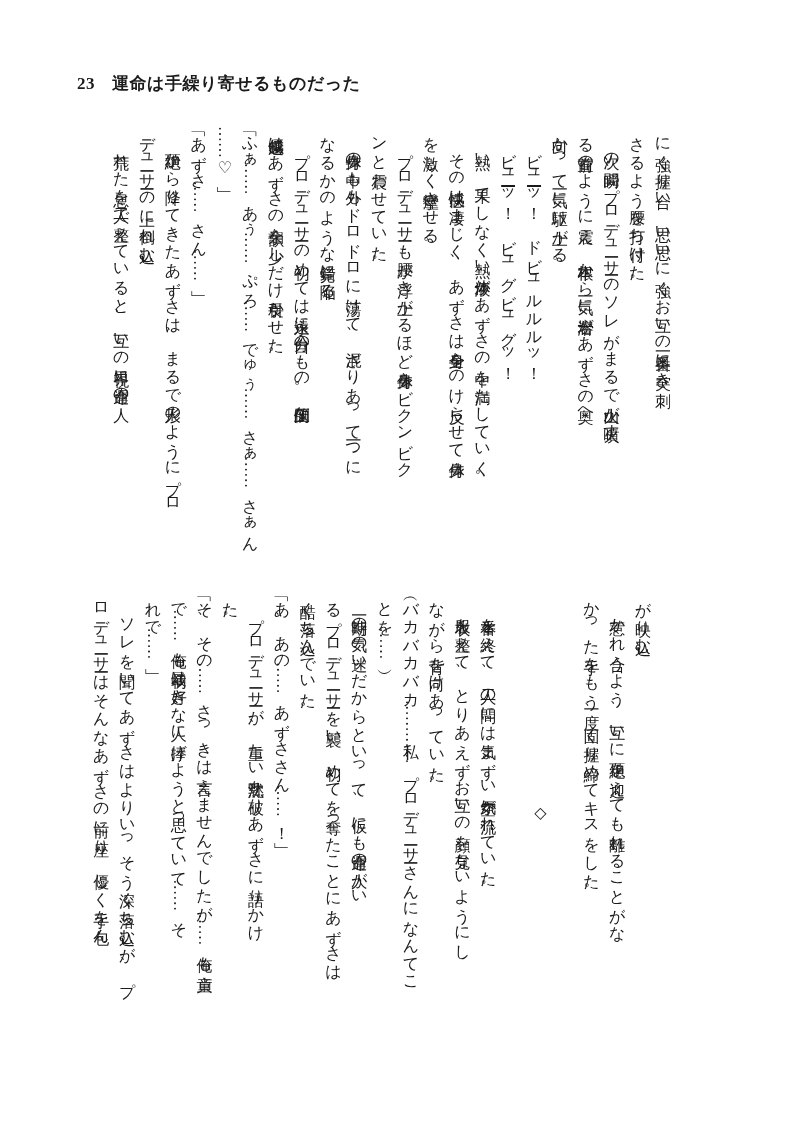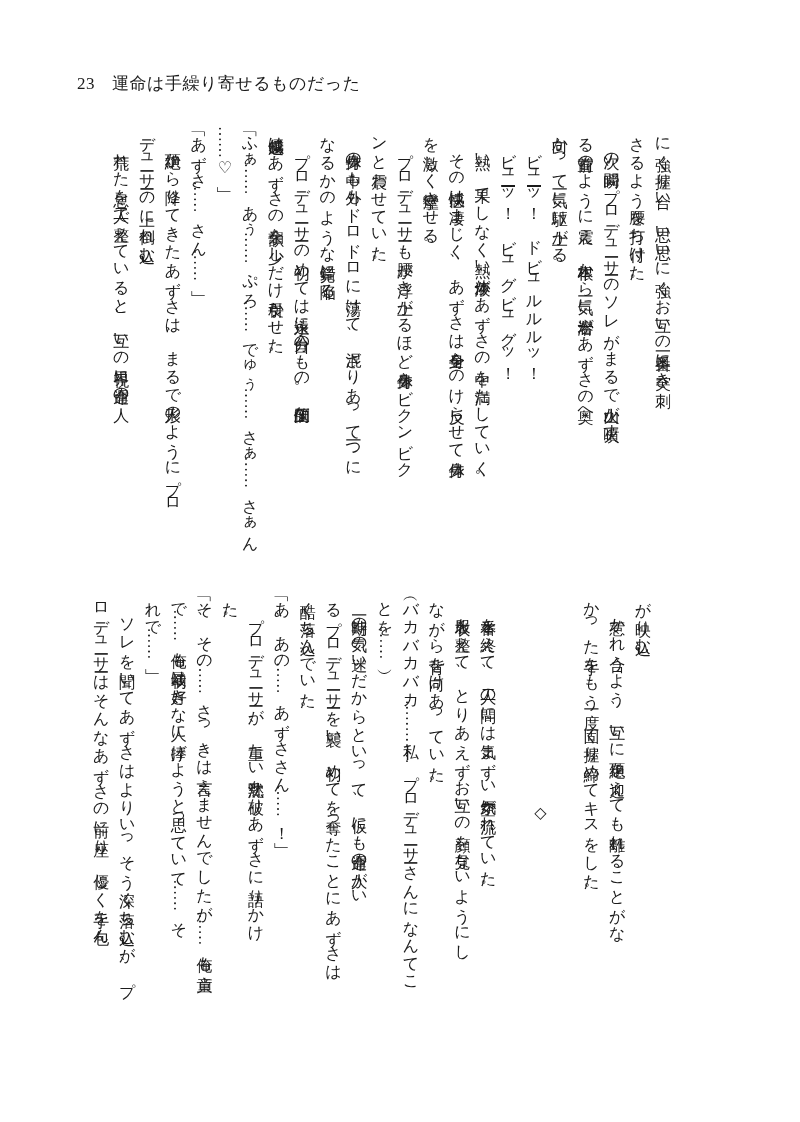--- a/index.html
+++ b/index.html
@@ -16,20 +16,21 @@
     font-family: "Liberation Serif", "DejaVu Serif", serif;
     color: #1b1b1b;
   }
   .page-header {
     position: absolute;
     top: 72px;
     left: 77px;
     font-size: 17px;
     letter-spacing: 0.5px;
     white-space: nowrap;
+    font-weight: bold;
   }
   .page-number {
     margin-right: 17px;
   }
   .vblock {
     position: absolute;
     writing-mode: vertical-rl;
     text-orientation: mixed;
     font-size: 16px;
     line-height: 25.8px;

